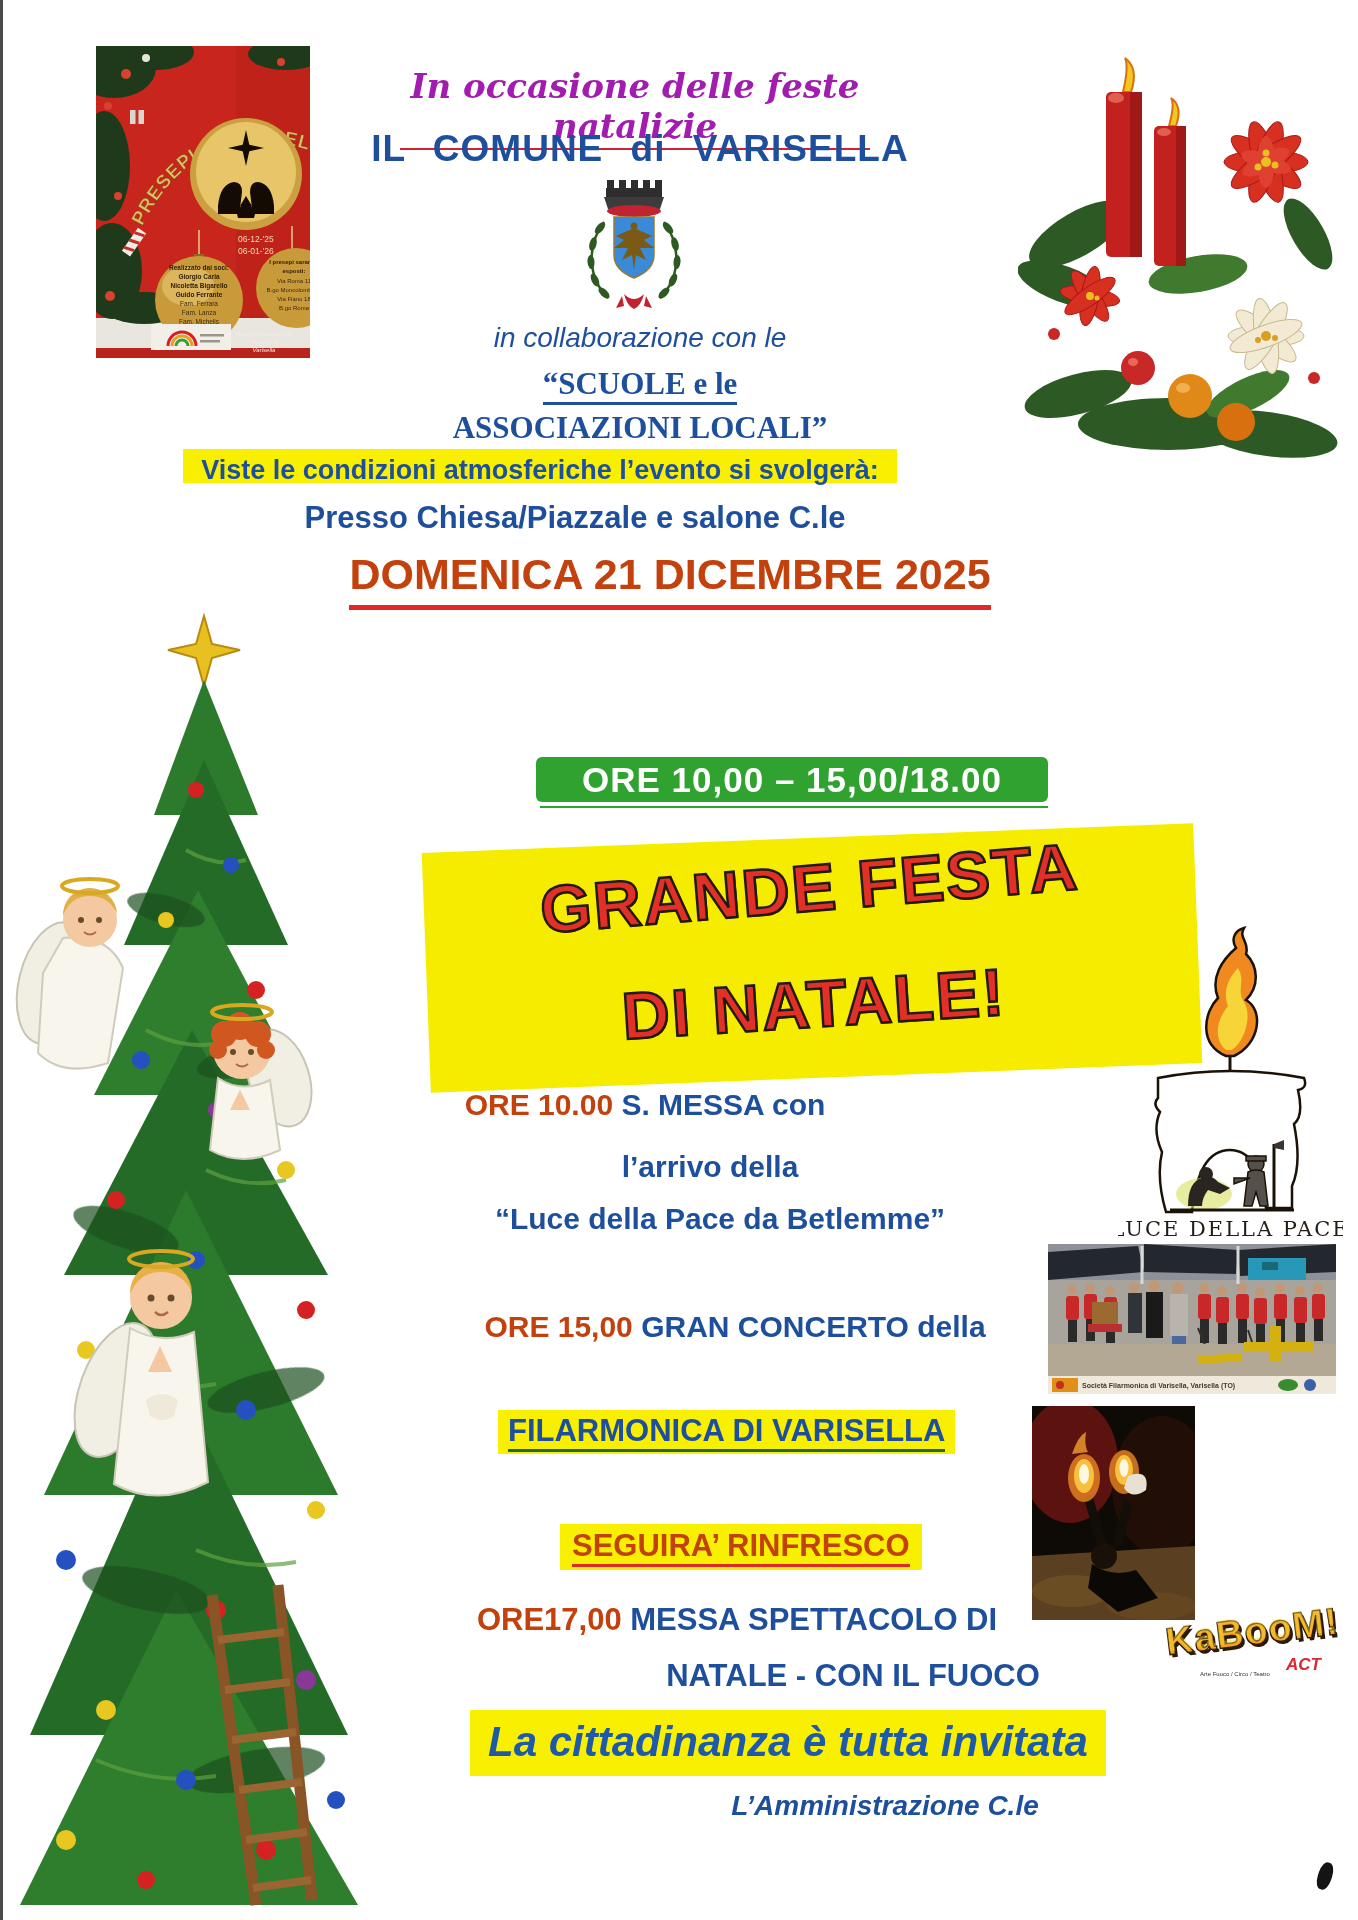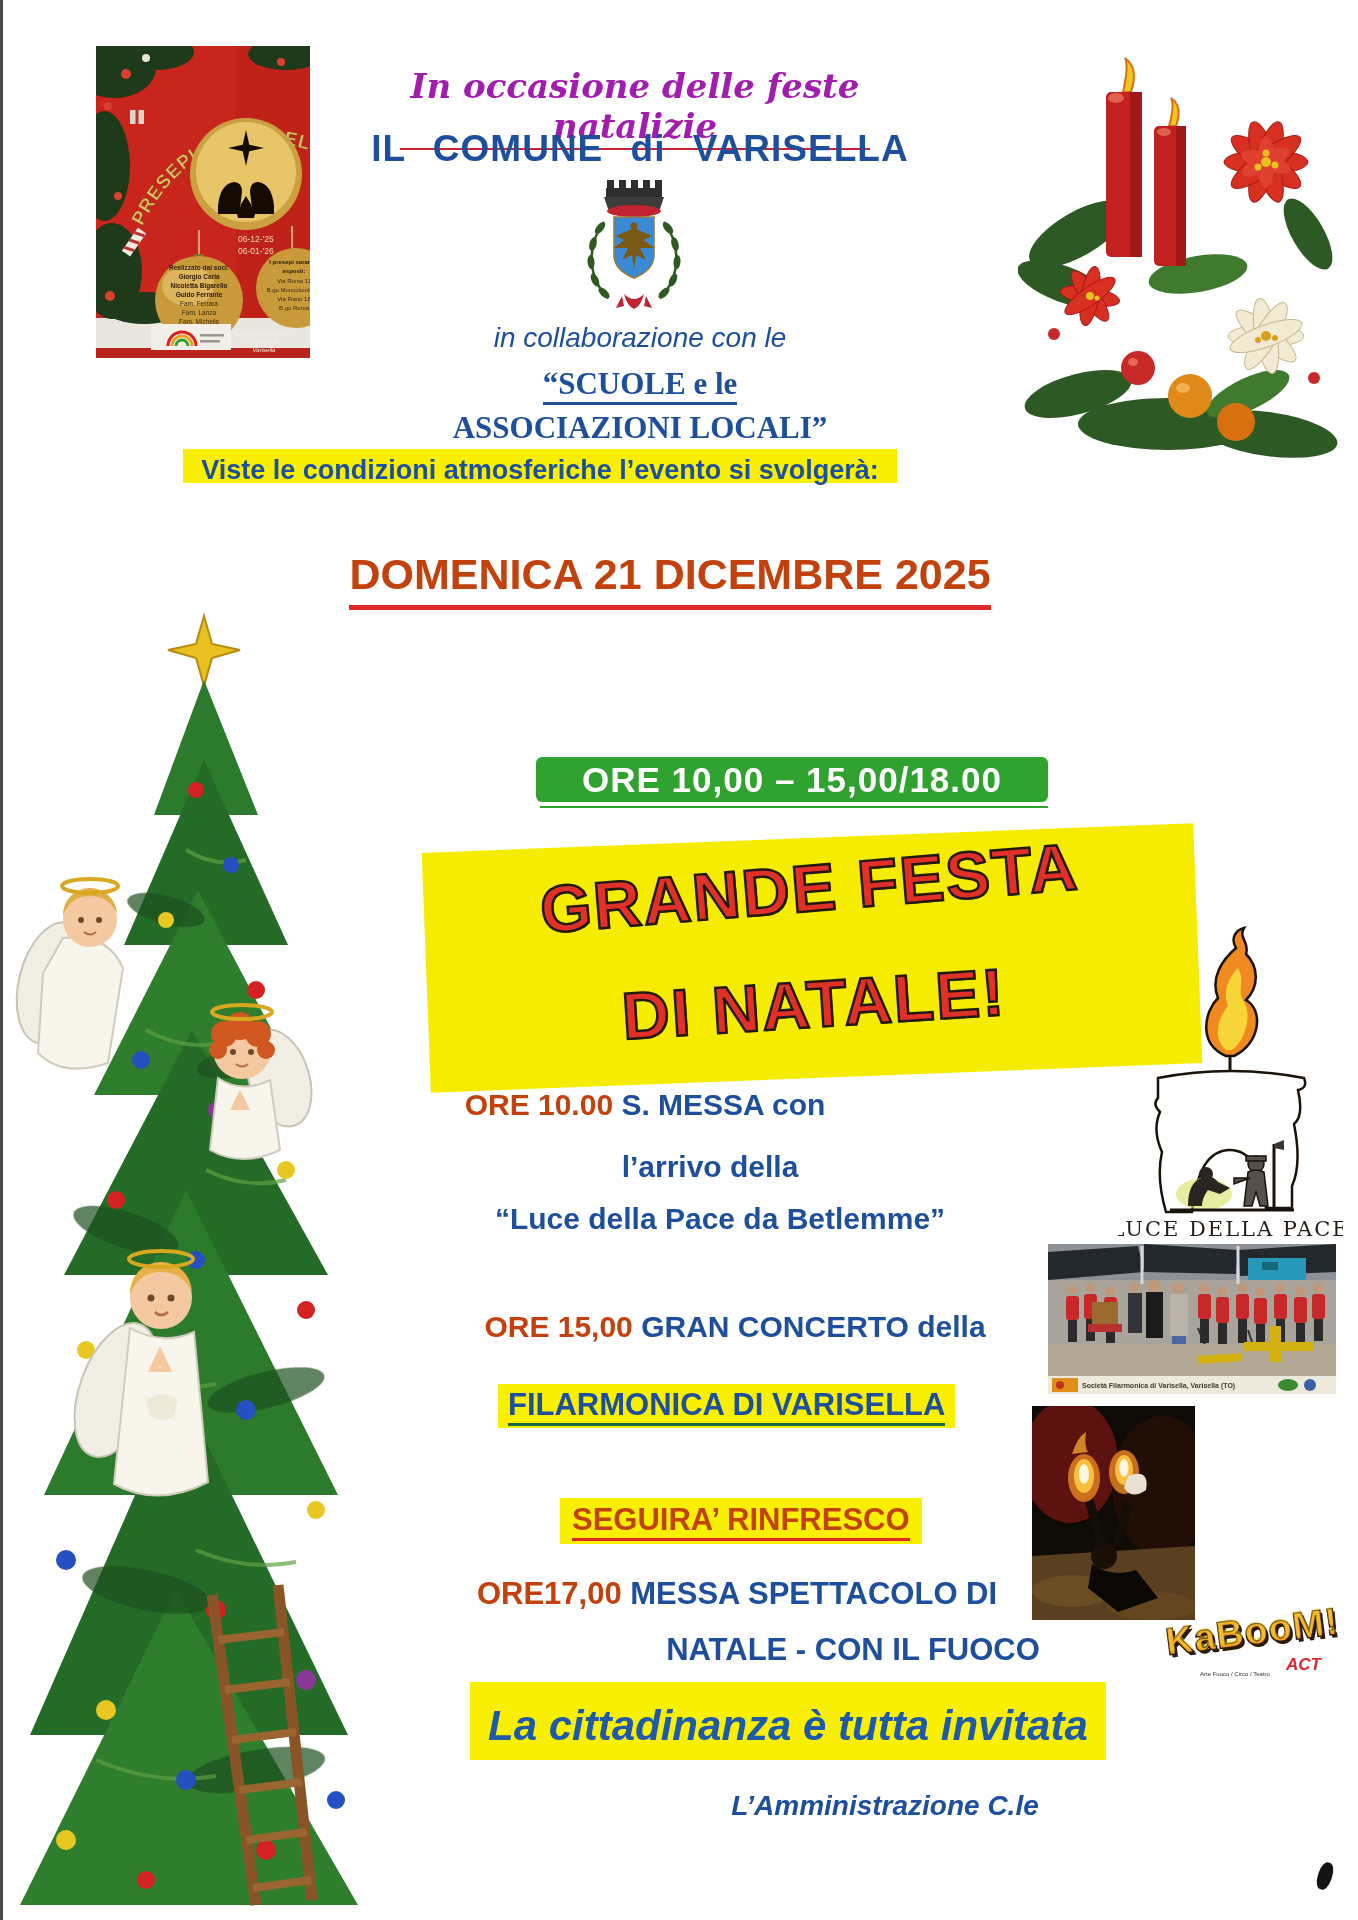--- a/index.html
+++ b/index.html
@@ -22,21 +22,21 @@
   .ul-blue{border-bottom:3px solid #1e4f9c;padding-bottom:1px;}
   .weather{font-size:27px;line-height:42px;}
   .venue{font-size:31px;}
   .date{font-size:43px;}
   .date span{display:inline-block;border-bottom:5px solid #e02828;padding-bottom:6px;}
   .hours{background:#2fa230;color:#ffffff;font-size:35px;line-height:45px;letter-spacing:1px;border-radius:6px;}
   .banner{background:#f6ec00;transform:rotate(-2.2deg);}
   .banner-line{width:100%;text-align:center;font-weight:bold;font-size:66px;letter-spacing:2px;
     color:#e03028;-webkit-text-stroke:2.5px #221a10;text-shadow:1px 1px 0 #221a10;}
   .ev{font-size:30px;}
-  .ev31{font-size:31px;}
+  .ev31{font-size:31px;margin-top:26px;}
   .ul-green{border-bottom:3.5px solid #1a6a42;padding-bottom:1px;}
   .ul-red{border-bottom:3px solid #e02828;padding-bottom:1px;}
   .invite{font-size:42px;color:#1e5aa8;}
   .sig{font-size:28px;}
   svg text{font-family:"Liberation Sans",sans-serif;}
 </style>
 </head>
 <body>
 
 <div class="page">
@@ -264,20 +264,21 @@
 
   <div class="abs c it blue collab" style="left:380px;top:322px;width:520px;">in collaborazione con le</div>
 
   <div class="abs c b blue schools" style="left:380px;top:366px;width:520px;">
     <span class="ul-blue">“SCUOLE e le</span>
   </div>
   <div class="abs c b blue schools" style="left:360px;top:410px;width:560px;">ASSOCIAZIONI LOCALI”</div>
 
   <div class="abs c b blue yhl weather nw" style="left:183px;top:449px;width:714px;height:34px;">Viste le condizioni atmosferiche l’evento si svolgerà:</div>
 
+  <div class="abs c b blue venue" style="left:280px;top:500px;width:590px;">Presso Chiesa/Piazzale e salone C.le</div>
 
   <div class="abs c b red date" style="left:270px;top:550px;width:800px;">
     <span>DOMENICA 21 DICEMBRE  2025</span>
   </div>
 
   <div class="abs c b hours" style="left:536px;top:757px;width:512px;height:45px;">ORE  10,00 –  15,00/18.00</div>
   <div class="abs" style="left:540px;top:806px;width:508px;height:2px;background:#2fa230;"></div>
 
   <div class="abs banner" style="left:426px;top:838px;width:772px;height:240px;">
     <div class="banner-line abs" style="left:0;top:12px;transform:rotate(-2.5deg);">GRANDE FESTA</div>
@@ -300,21 +301,21 @@
   <div class="abs b red ev31 yhl nw" style="left:560px;top:1498px;padding:4px 12px 6px;">
     <span class="ul-red">SEGUIRA’  RINFRESCO</span>
   </div>
 
   <div class="abs c b ev31 nw" style="left:437px;top:1576px;width:600px;">
     <span class="red">ORE17,00</span><span class="blue"> MESSA SPETTACOLO DI</span>
   </div>
   <div class="abs c b blue ev31 nw" style="left:648px;top:1632px;width:410px;">NATALE - CON IL FUOCO</div>
 
   <div class="abs b it invite nw" style="left:470px;top:1682px;">
-    <span class="yhl" style="display:inline-block;padding:20px 18px 10px;">La cittadinanza è tutta invitata</span>
+    <span class="yhl" style="display:inline-block;padding:8px 18px 10px;margin-top:28px;">La cittadinanza è tutta invitata</span>
   </div>
   <div class="abs c b it blue sig nw" style="left:720px;top:1790px;width:330px;">L’Amministrazione C.le</div>
 
   <svg class="abs" style="left:1118px;top:926px;" width="225" height="318" viewBox="0 0 225 318">
     <g>
       <path d="M108,130 C80,118 86,86 100,72 C92,52 104,34 118,22 C112,12 118,4 126,2 C120,12 132,16 128,28 C140,40 142,60 128,74 C146,84 142,118 116,130 Z" fill="#f08a20" stroke="#1a1208" stroke-width="2.5"></path>
       <path d="M108,124 C94,112 100,92 110,80 C104,64 112,50 120,42 C128,56 118,64 126,76 C134,88 128,114 114,124 Z" fill="#f7d438"></path>
       <line x1="112" y1="130" x2="112" y2="148" stroke="#1a1208" stroke-width="3"></line>
     </g>
     <g fill="#ffffff" stroke="#1a1208" stroke-width="2.5">

